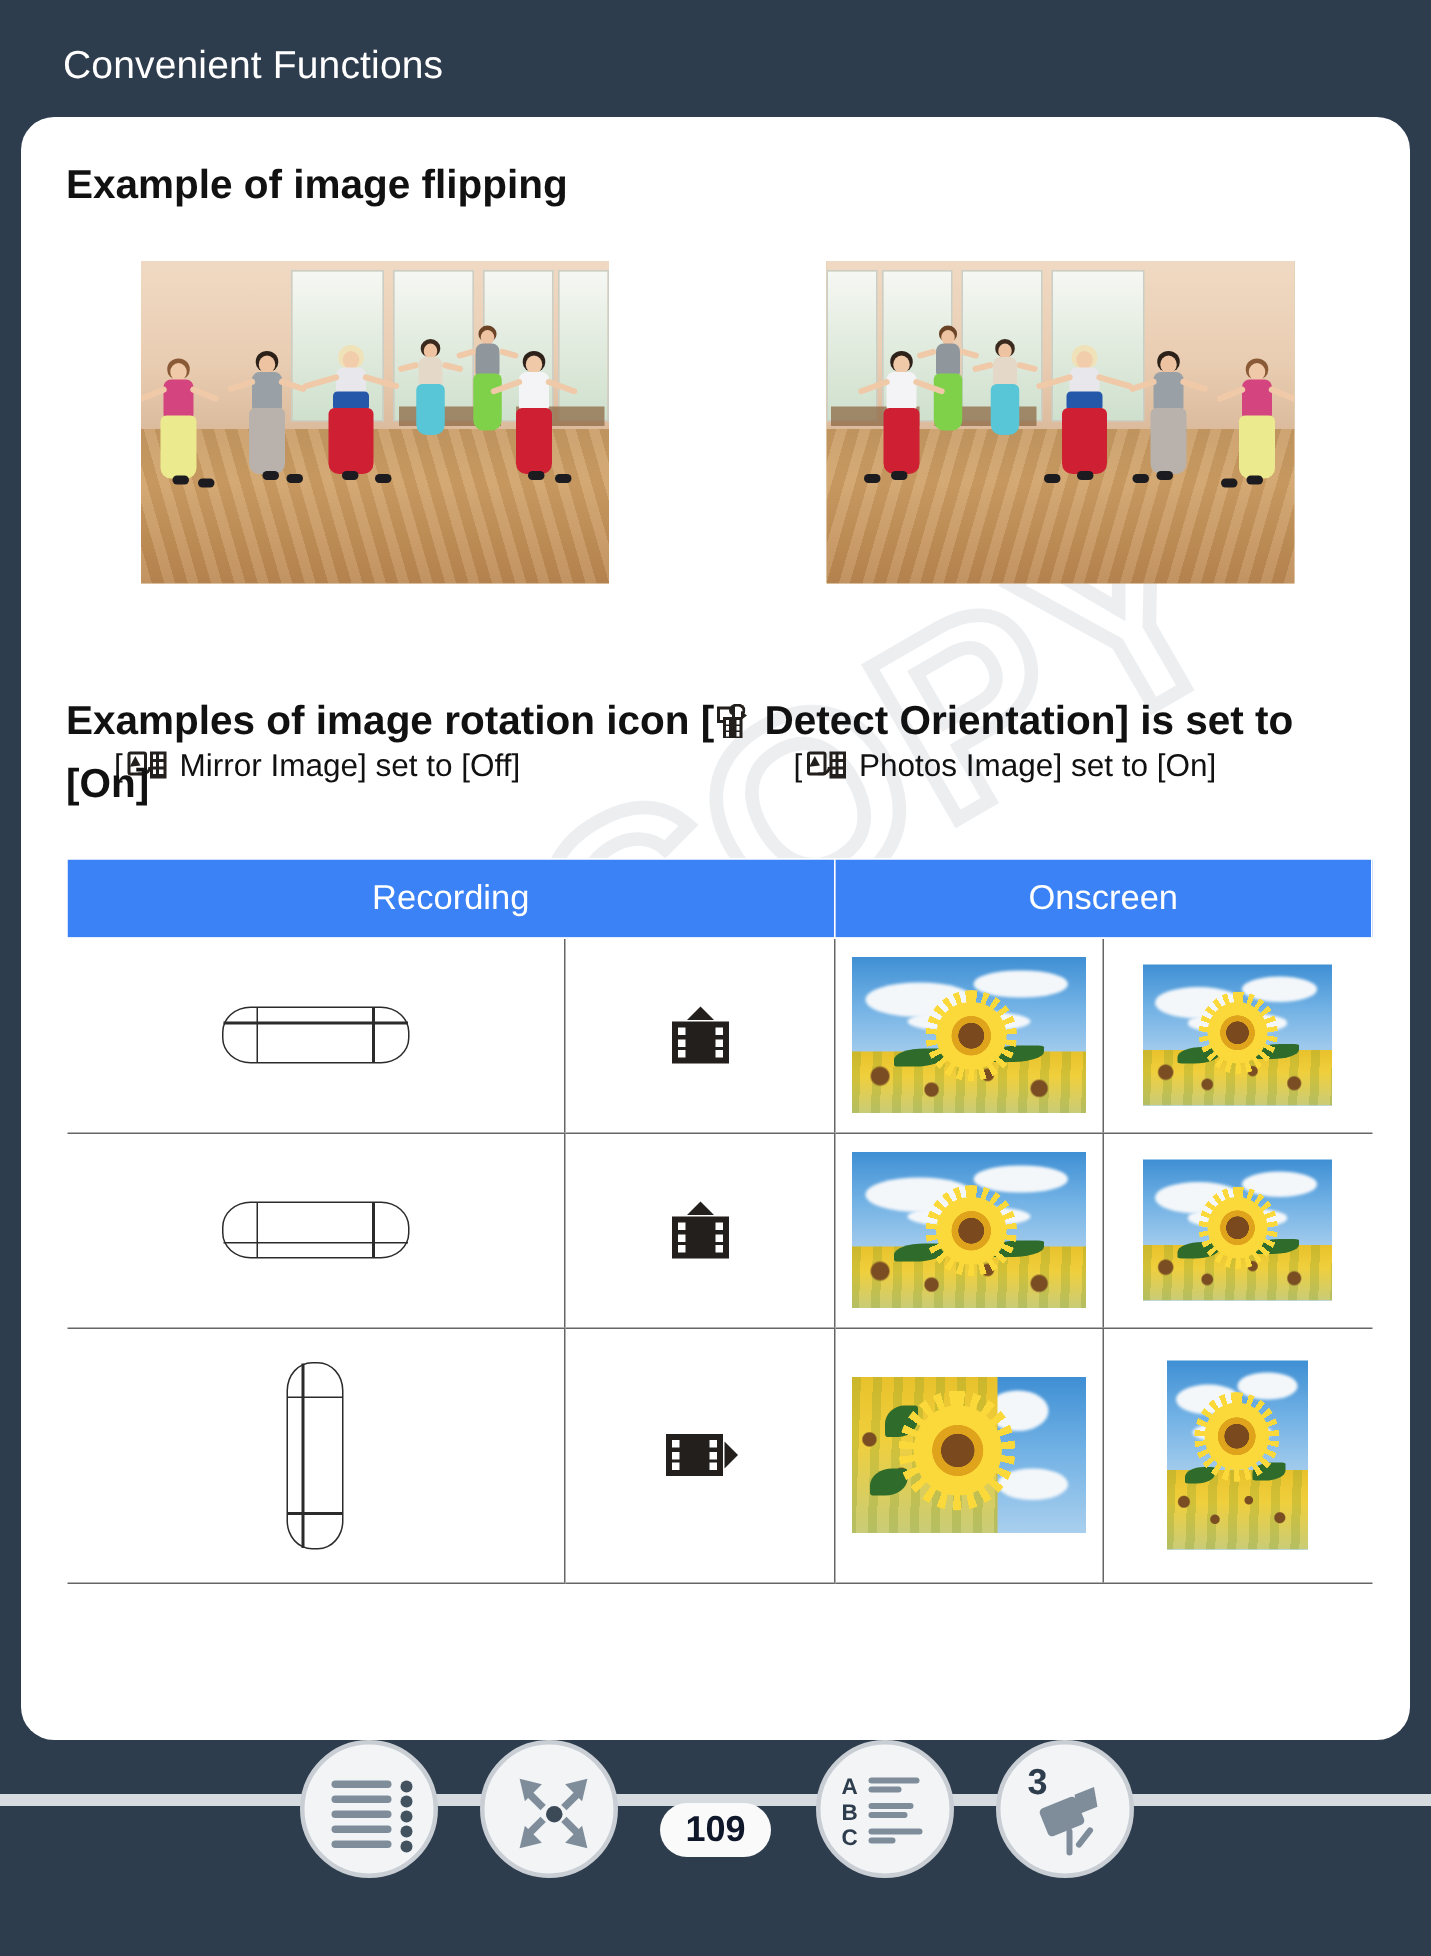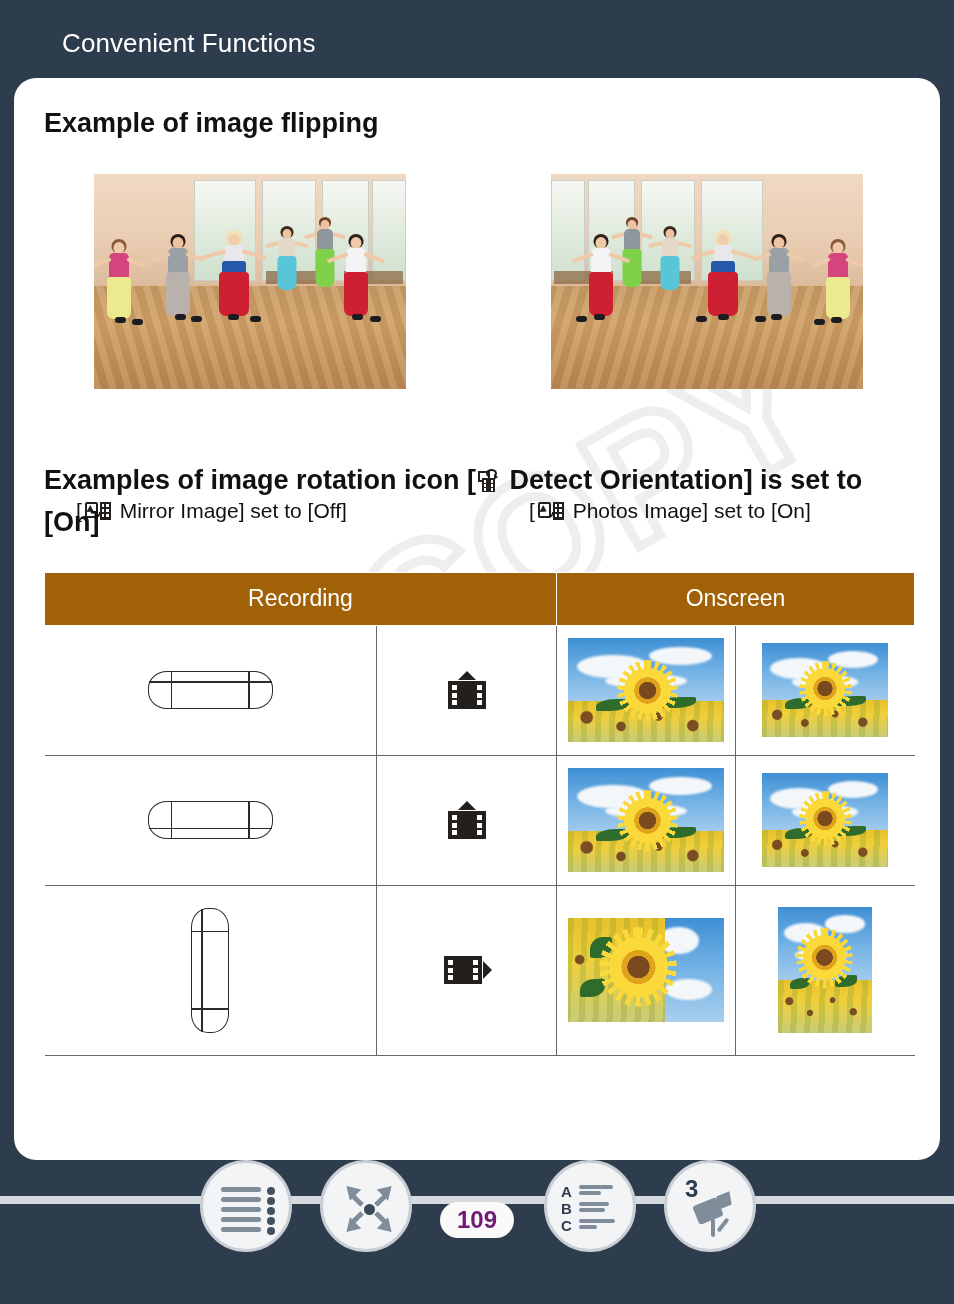--- a/index.html
+++ b/index.html
@@ -15,21 +15,20 @@
     background: #2e3d4d;
   }
 
   
   .doc-header {
     position: absolute;
     left: 42px; top: 28px;
     font-size: 26px;
     color: #ffffff;
     letter-spacing: .1px;
-    margin-left: 20px;
   }
 
   
   .card {
     position: absolute;
     left: 14px; top: 78px;
     width: 926px; height: 1082px;
     background: #ffffff;
     border-radius: 22px;
     overflow: hidden;
@@ -194,21 +193,21 @@
 
   
   .tbl {
     position: absolute;
     left: 30px; top: 494px;
     width: 870px;
     border-collapse: collapse;
     table-layout: fixed;
   }
   .tbl th {
-    background: #a16207;
+    background: #3b82f6;
     color: #fff;
     font-weight: normal;
     font-size: 23px;
     padding: 11px 4px;
     border: 1px solid #ffffff;
     line-height: 1.3;
   }
   .tbl td {
     border: 1px solid #666;
     border-left: none; border-right: none;
@@ -353,21 +352,21 @@
   .cam-ic .lens {
     position:absolute; left:36px; top:17px; width:14px; height:13px;
     background:#7f8d9b; transform: rotate(-22deg) skewX(-12deg);
   }
   .cam-ic .leg { position:absolute; background:#7f8d9b; width:4px; border-radius:2px; }
 
   .pagepill {
     position:absolute; left:440px; top:42px;
     width:74px; height:36px; border-radius:18px;
     background:#fafafa;
-    font-size:24px; font-weight:bold; color:#701a75;
+    font-size:24px; font-weight:bold; color:#0f172a;
     text-align:center; line-height:36px;
   }
 </style>
 </head>
 <body>
 
 <div id="page">
 
   <div class="doc-header">Convenient Functions</div>
 

